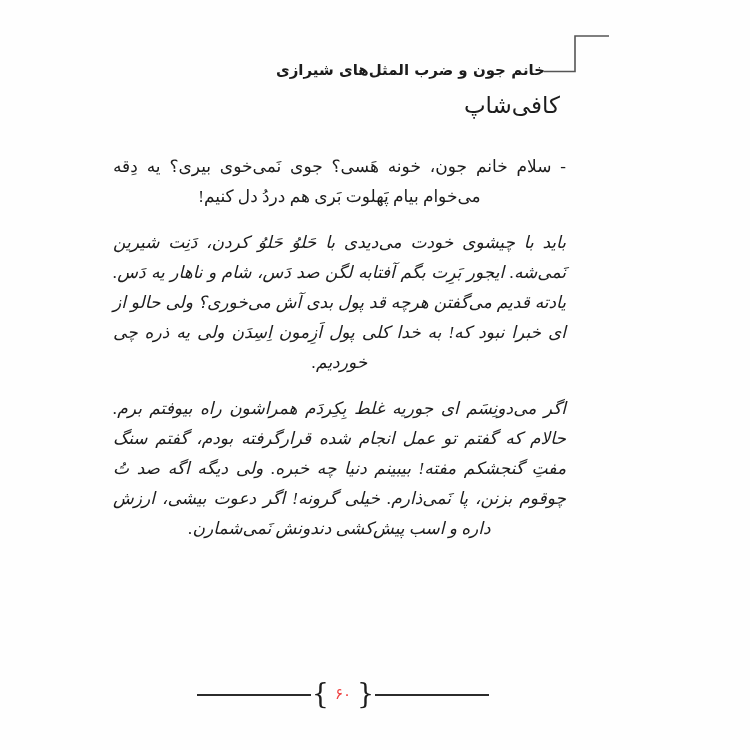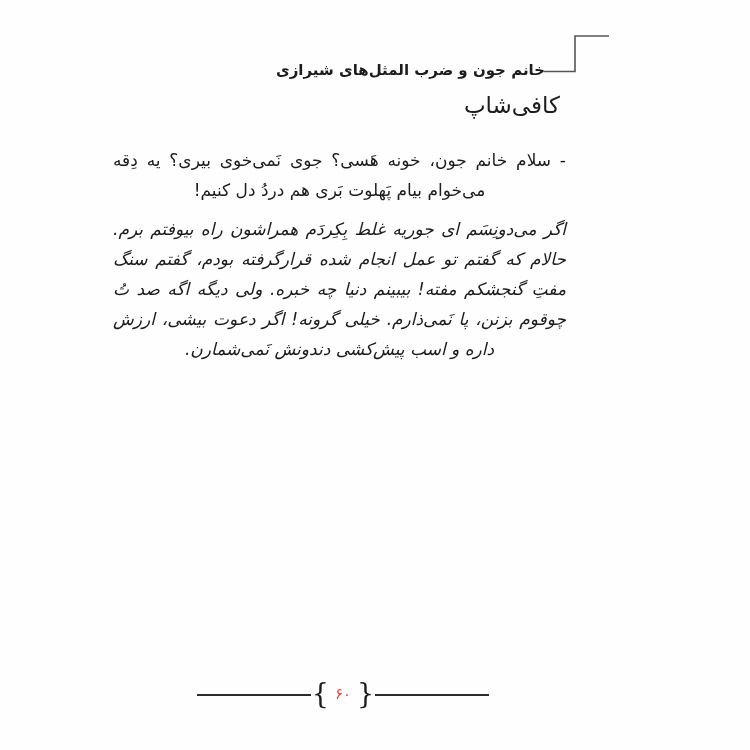--- a/index.html
+++ b/index.html
@@ -18,21 +18,21 @@
   }
   .chapter-title {
     position:absolute; top:92px; right:190px;
     font-size:23px; font-weight:normal; direction:rtl; white-space:nowrap;
   }
   .body-text {
     position:absolute; top:136px; left:113px; width:453px;
     direction:rtl; font-size:17px; line-height:30px;
     text-align:justify; text-align-last:center;
   }
-  .body-text p { margin:9px 0 9px 0; }
+  .body-text p { margin:16px 0 9px 0;font-family:Liberation Serif, serif; }
   .body-text p.italic { font-style:italic; }
   .footer {
     position:absolute; top:677px; left:197px; width:292px; height:36px;
     display:flex; align-items:center; justify-content:center;
   }
   .footer .rule { flex:1 1 auto; height:1.5px; background:#2b2b2b; }
   .footer .brace {
     font-family:"DejaVu Serif", serif;
     font-size:27px; line-height:30px; color:#1c1c1c; padding:0 1px;
     transform:translateY(-1px);
@@ -50,20 +50,21 @@
   <svg class="header-bracket" viewBox="0 0 66 38" xmlns="http://www.w3.org/2000/svg">
     <polyline points="0,36.5 31,36.5 31,1 65,1" fill="none" stroke="#555555" stroke-width="1.6"></polyline>
   </svg>
 
   <div class="header-title">خانم جون و ضرب المثل‌های شیرازی</div>
 
   <div class="chapter-title">کافی‌شاپ</div>
 
   <div class="body-text">
     <p class="para regular">- سلام خانم جون، خونه هَسی؟ جوی نَمی‌خوی بیری؟ یه دِقه می‌خوام بیام پَهلوت بَری هم دردُ دل کنیم!</p>
+    <p class="para italic">باید با چیشوی خودت می‌دیدی با حَلوُ حَلوُ کردن، دَنِت شیرین نَمی‌شه. ایجور بَرِت بگم آفتابه لگن صد دَس، شام و ناهار یه دَس. یادته قدیم می‌گفتن هرچه قد پول بدی آش می‌خوری؟ ولی حالو از ای خبرا نبود که! به خدا کلی پول اَزِمون اِسِدَن ولی یه ذره چی خوردیم.</p>
     <p class="para italic">اگر می‌دونِسَم ای جوریه غلط بِکِردَم همراشون راه بیوفتم برم. حالام که گفتم تو عمل انجام شده قرارگرفته بودم، گفتم سنگ مفتِ گنجشکم مفته! بیبینم دنیا چه خبره. ولی دیگه اگه صد تُ چوقوم بزنن، پا نَمی‌ذارم. خیلی گرونه! اگر دعوت بیشی، ارزش داره و اسب پیش‌کشی دندونش نَمی‌شمارن.</p>
   </div>
 
   <div class="footer">
     <div class="rule"></div>
     <span class="brace">{</span>
     <span class="page-number">۶۰</span>
     <span class="brace">}</span>
     <div class="rule"></div>
   </div>

